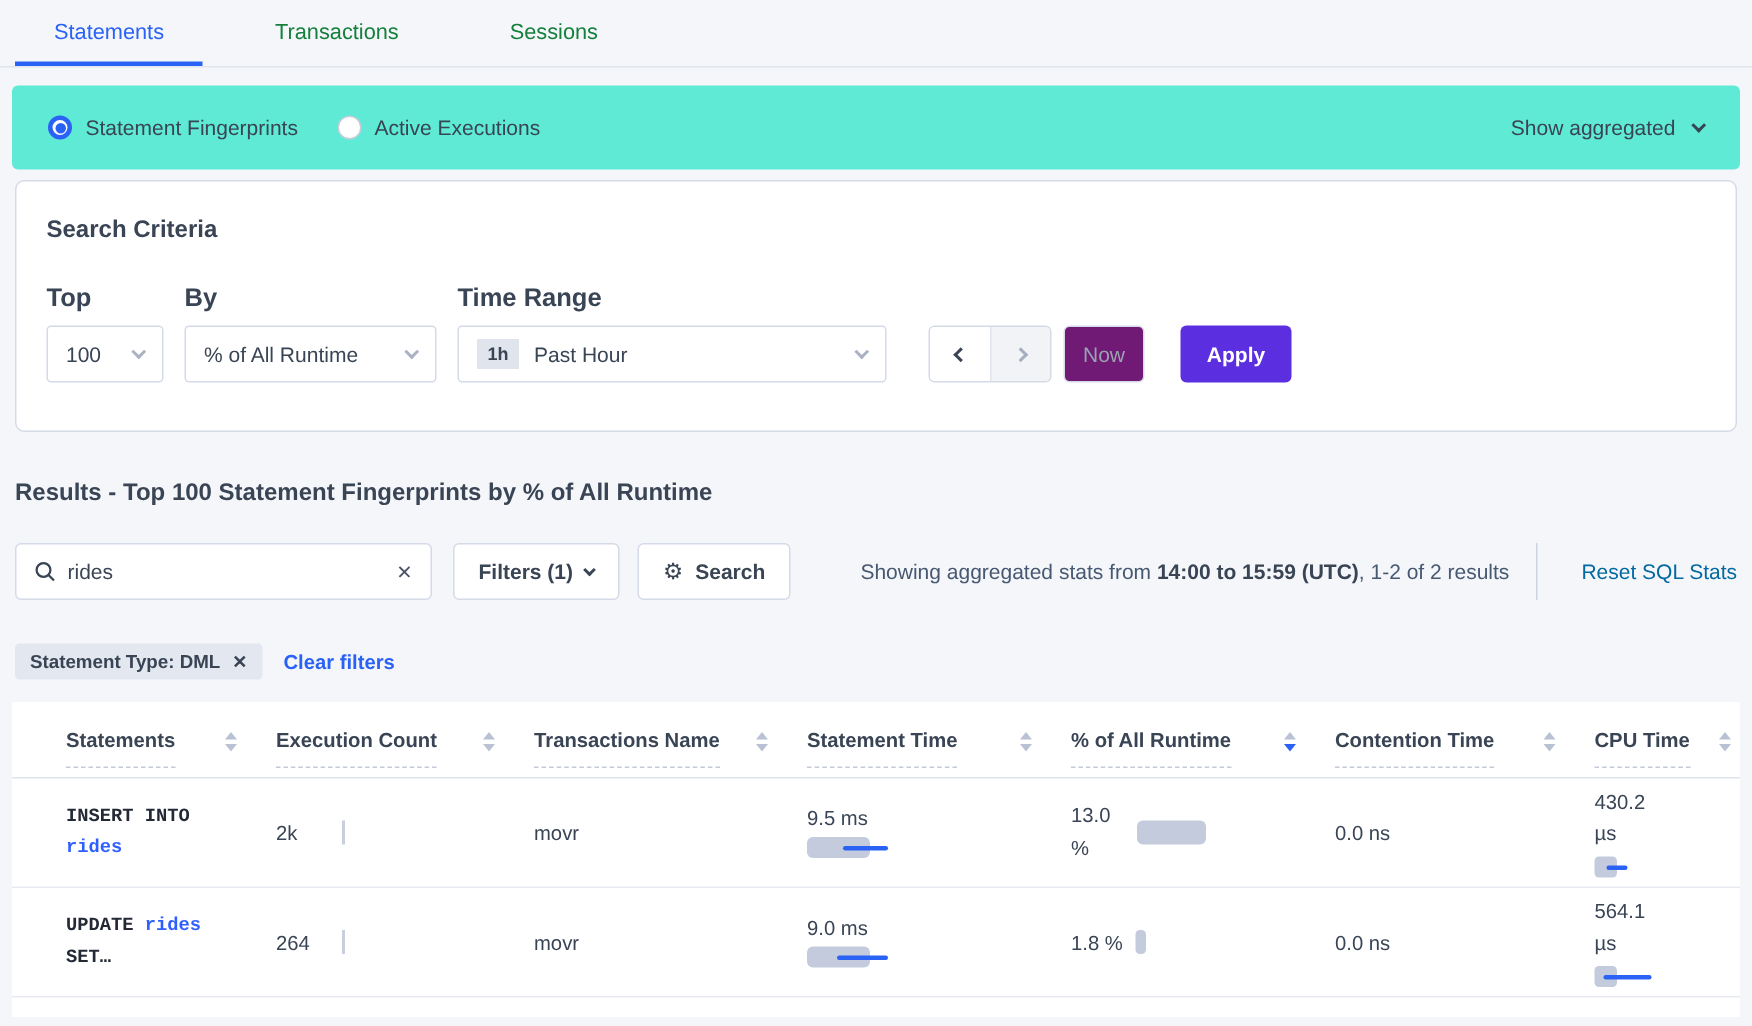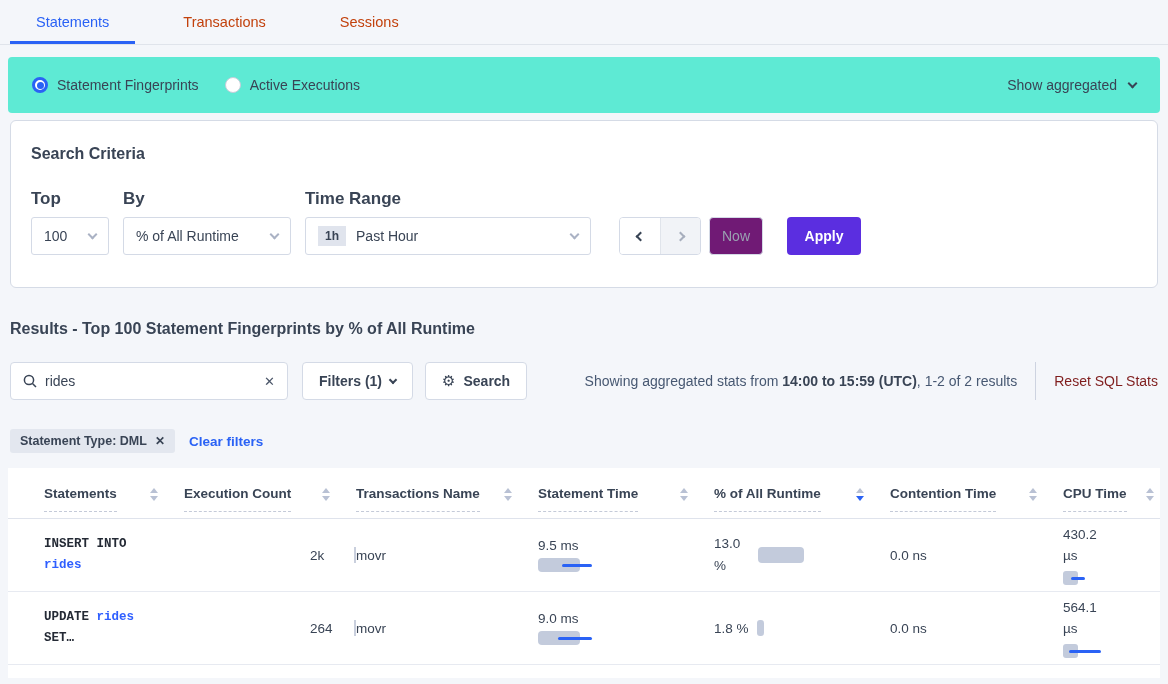--- a/index.html
+++ b/index.html
@@ -10,21 +10,21 @@
     color: #394455;
     font-size: 14px;
   }
   
   .tabbar {
     display: flex; align-items: flex-end;
     height: 45px; padding-left: 10px;
     border-bottom: 1px solid #e0e4eb; background: #f4f6fa;
   }
   .tab {
-    padding: 12px 26px 11px; font-size: 14.5px; color: #c2410c; cursor: pointer;
+    padding: 12px 26px 11px; font-size: 14.5px; color: #15803d; cursor: pointer;
     border-bottom: 3px solid transparent; margin-right: 22px;
   }
   .tab.active { color: #2a62f5; border-bottom-color: #2a62f5; font-weight: 500; }
   
   .radio-band {
     margin: 12px 8px 7px; height: 56px; background: #5eead4; border-radius: 4px;
     display: flex; align-items: center; padding: 0 24px;
   }
   .radio-opt { display: flex; align-items: center; margin-right: 26px; cursor: pointer; }
   .radio-outer {
@@ -87,21 +87,21 @@
     display: flex; align-items: center; justify-content: center; padding: 0 16px;
     font-weight: 600; font-size: 14px; color: #394455; cursor: pointer;
   }
   .tool-btn .chev { color: #394455; margin-left: 8px; width: 6px; height: 6px; }
   .gear { font-family: "DejaVu Sans", sans-serif; font-size: 15px; margin-right: 8px; font-weight: 400; }
   .filters-btn { margin-left: 14px; }
   .columns-btn { margin-left: 12px; }
   .summary { margin-left: auto; font-size: 14px; color: #475872; white-space: nowrap; }
   .summary b { color: #394455; }
   .v-divider { width: 1px; height: 38px; background: #cdd3e0; margin: 0 18px; }
-  .reset-link { color: #7f1d1d; font-size: 14px; font-weight: 500; cursor: pointer; white-space: nowrap; }
+  .reset-link { color: #0369a1; font-size: 14px; font-weight: 500; cursor: pointer; white-space: nowrap; margin-left: 11px; }
   
   .chip-row { margin-top: 28px; padding: 0 10px; display: flex; align-items: center; height: 26px; }
   .chip {
     background: #e3e7ef; border-radius: 3px; padding: 5px 10px; font-size: 12.5px; font-weight: 700;
     color: #394455; display: flex; align-items: center; cursor: pointer;
   }
   .chip .x { margin-left: 8px; font-size: 12px; cursor: pointer; }
   .clear-filters { color: #2a62f5; font-weight: 700; font-size: 13.5px; margin-left: 14px; cursor: pointer; }
   
   .table-card { margin: 14px 8px 8px; background: #fff; padding: 18px 0 13px; }
@@ -109,21 +109,21 @@
   .thead { border-bottom: 1px solid #dfe3ec; padding-bottom: 6px; }
   .th { display: flex; align-items: flex-start; justify-content: space-between; padding-right: 26px; cursor: pointer; }
   .th-label { font-size: 13.5px; font-weight: 700; color: #394455; padding-bottom: 10px; border-bottom: 1px dashed #c4cad8; }
   .sort { display: inline-flex; flex-direction: column; align-items: center; margin-top: 2px; }
   .tri-up { width: 0; height: 0; border-left: 4px solid transparent; border-right: 4px solid transparent; border-bottom: 5px solid #b9c1d4; margin-bottom: 3px; }
   .tri-down { width: 0; height: 0; border-left: 4px solid transparent; border-right: 4px solid transparent; border-top: 5px solid #b9c1d4; }
   .tri-down.active { border-top-color: #2a62f5; }
   .trow { min-height: 73px; align-items: center; border-bottom: 1px solid #e7eaf1; font-size: 13.5px; color: #394455; }
   .code { font-family: "Liberation Mono", monospace; font-size: 12.5px; font-weight: 700; color: #242a35; line-height: 1.65; }
   .code a { color: #2f5fff; text-decoration: none; cursor: pointer; }
-  .exec-cell { display: flex; align-items: center; justify-content: flex-end; }
+  .exec-cell { display: flex; align-items: center; }
   .exec-count { width: 44px; }
   .exec-bar { width: 2px; height: 16px; background: #c9cfdd; }
   .metric { display: flex; flex-direction: column; }
   .bar-wrap { position: relative; margin-top: 5px; height: 14px; }
   .gbar { position: absolute; top: 0; left: 0; height: 14px; background: #c3cbdc; border-radius: 4px; }
   .bline { position: absolute; top: 5.5px; height: 3px; background: #2a62f5; border-radius: 2px; }
   .runtime-cell { display: flex; align-items: center; }
   .wrap-40 { width: 38px; line-height: 1.6; }
   .wrap-48 { width: 48px; line-height: 1.55; }
   .rt-bar { width: 46px; height: 16px; background: #c3cbdc; border-radius: 4px; margin-left: 6px; }

